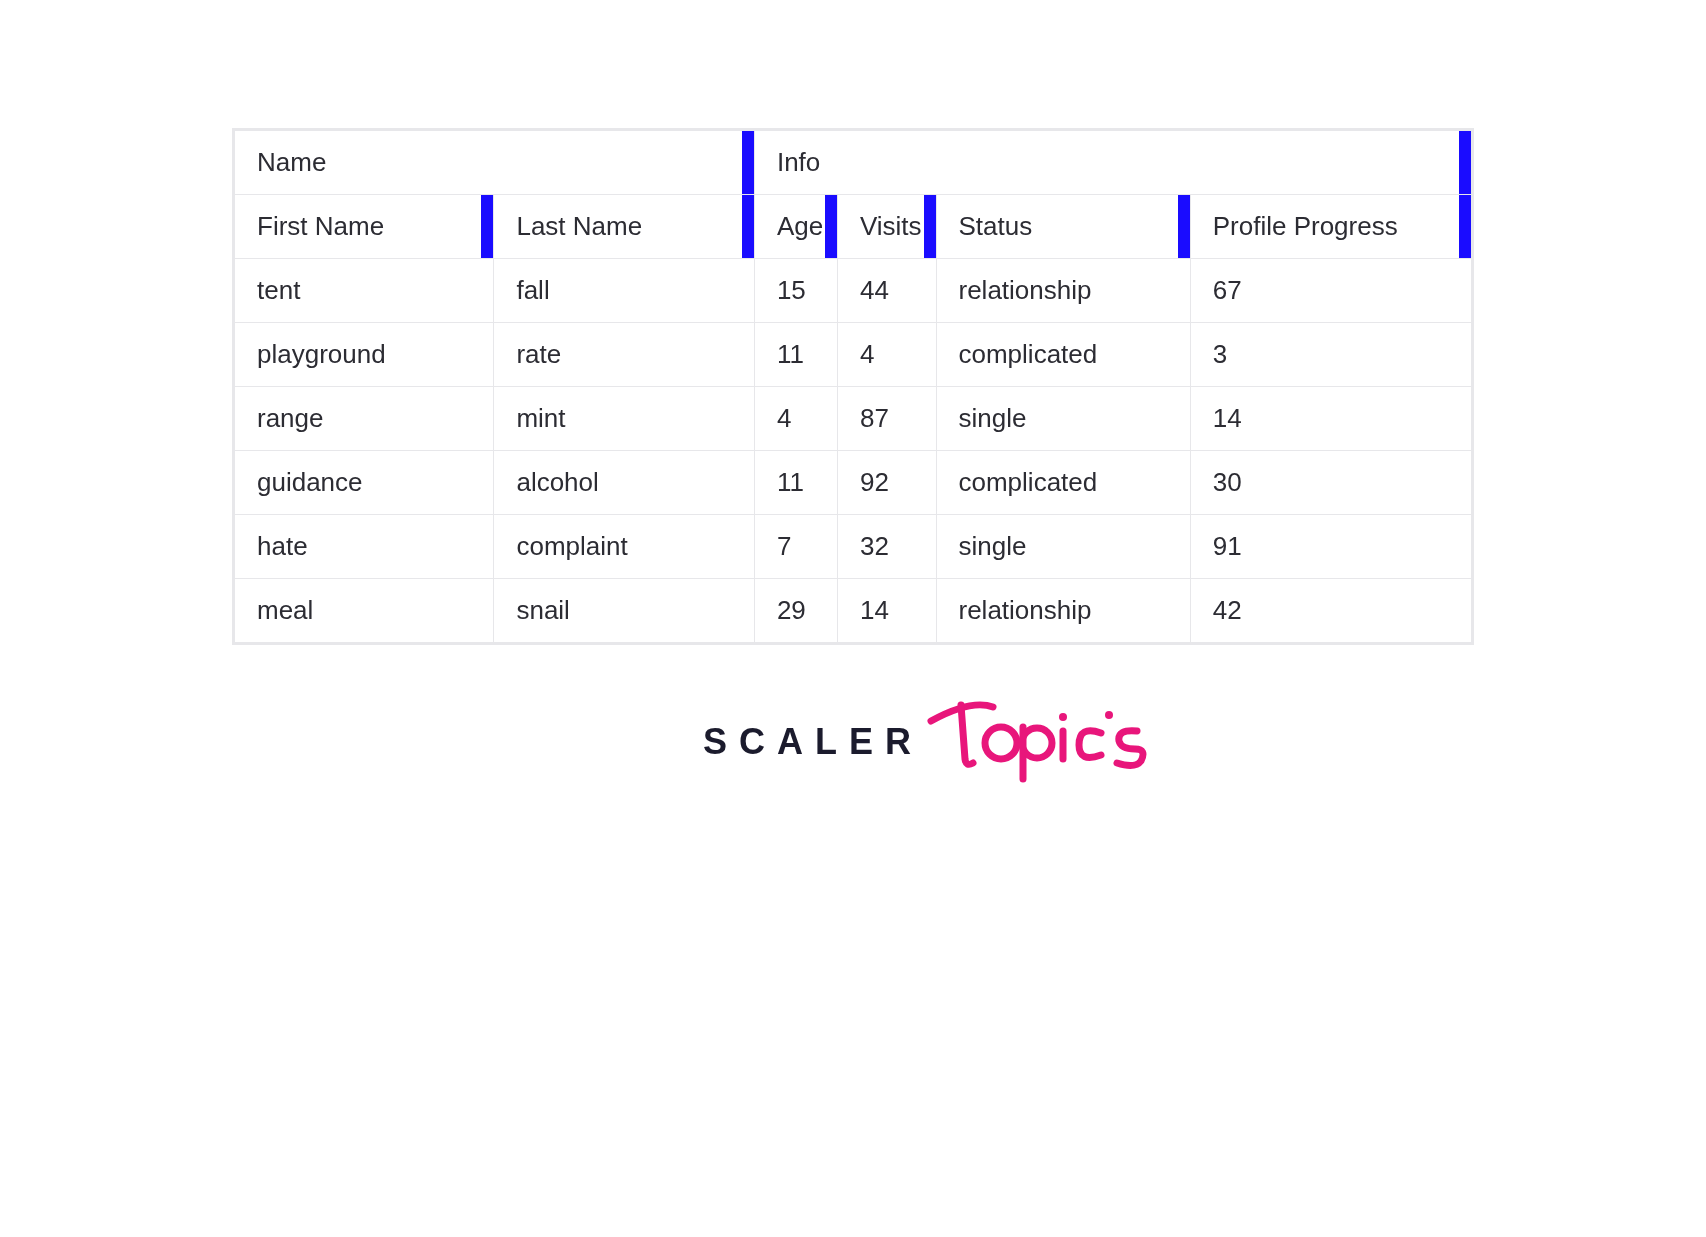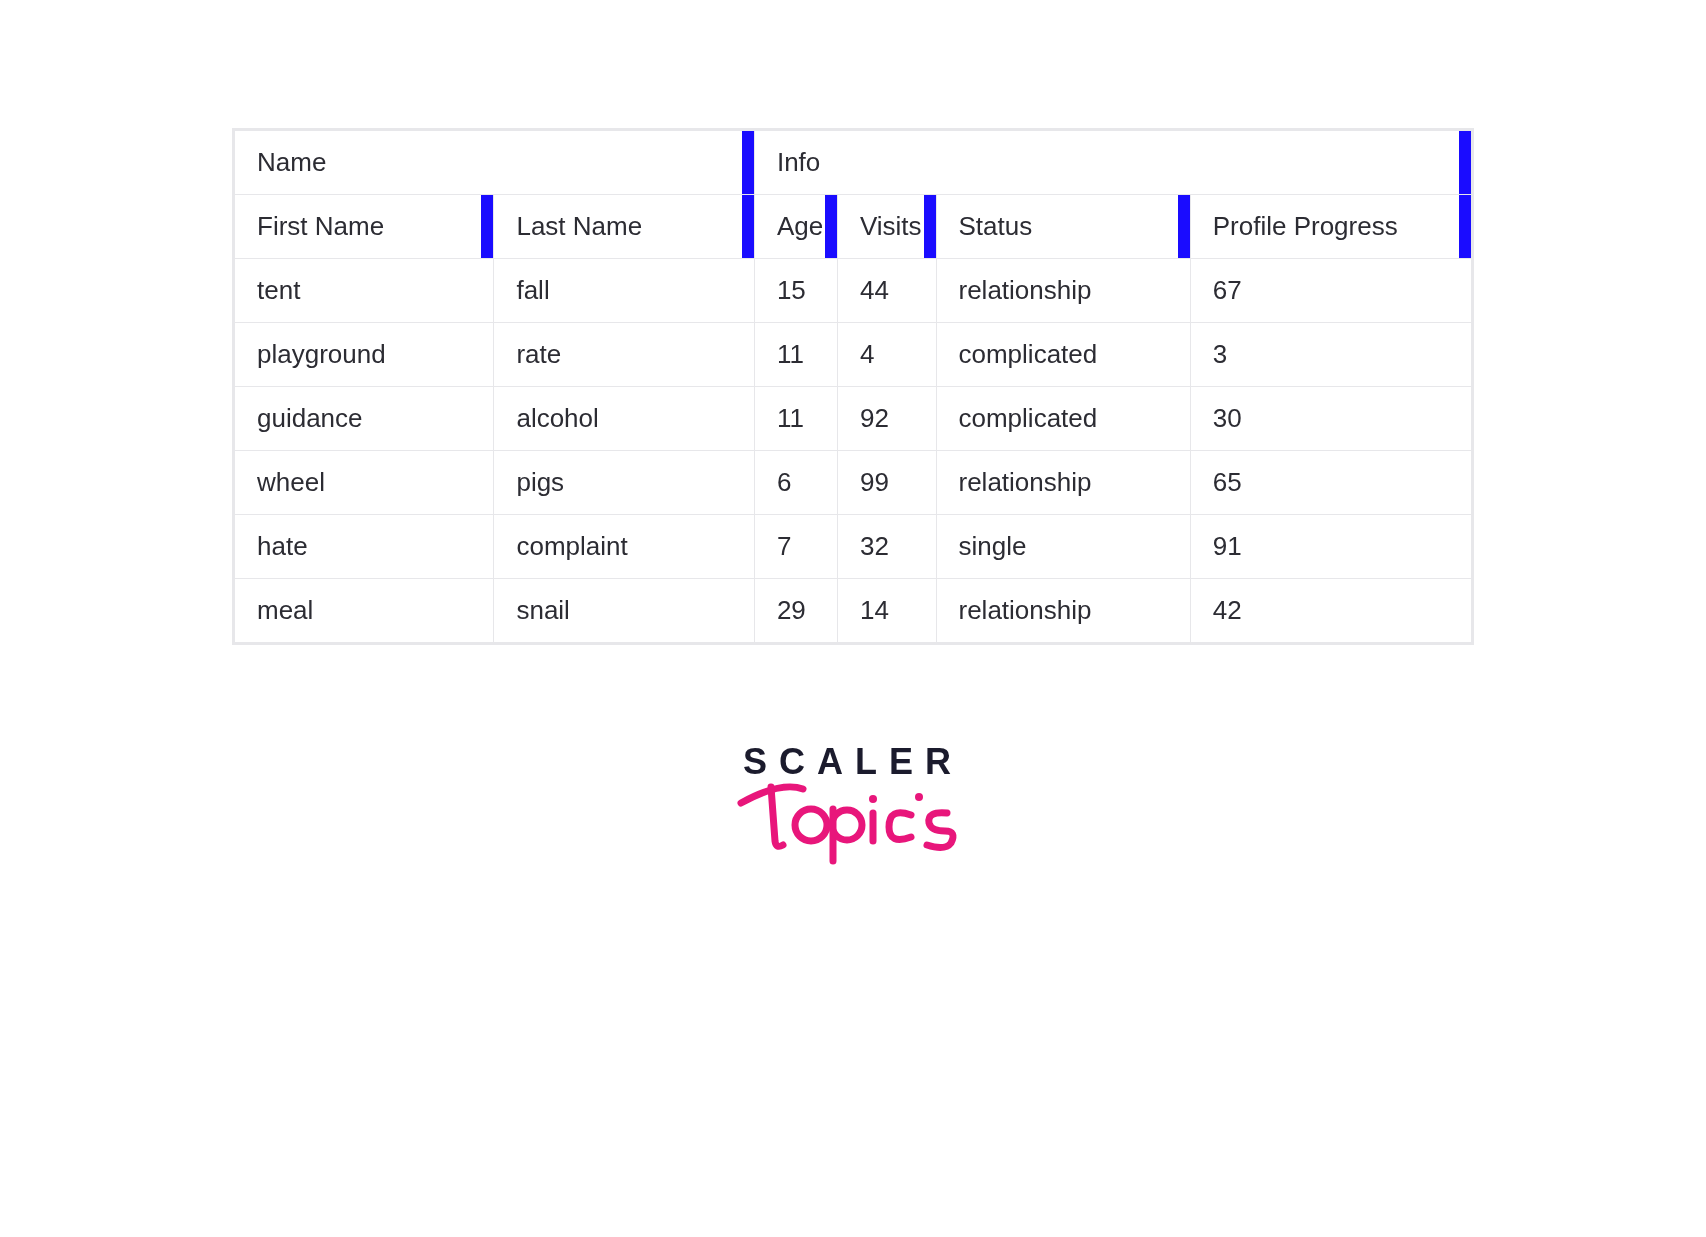--- a/index.html
+++ b/index.html
@@ -49,23 +49,23 @@
     }
     col.c-fn { width: 250px; }
     col.c-ln { width: 251px; }
     col.c-age { width: 80px; }
     col.c-visits { width: 95px; }
     col.c-status { width: 245px; }
     col.c-prog { width: 271px; }
 
     .brand {
       display: flex;
-      flex-direction: column;
+      flex-direction: row;
       align-items: center;
-      margin: 96px auto 0 auto;
+      margin: 56px auto 0 auto;
       width: 300px;
     }
     .brand .word1 {
       font-size: 36px;
       letter-spacing: 12px;
       font-weight: 700;
       color: #1b1b2d;
     }
     .brand .word2 {
       font-size: 64px;
@@ -113,34 +113,34 @@
           </tr>
           <tr>
             <td>playground</td>
             <td>rate</td>
             <td>11</td>
             <td>4</td>
             <td>complicated</td>
             <td>3</td>
           </tr>
           <tr>
+            <td>range</td>
+            <td>mint</td>
+            <td>4</td>
+            <td>87</td>
+            <td>single</td>
+            <td>14</td>
+          </tr>
+          <tr>
             <td>guidance</td>
             <td>alcohol</td>
             <td>11</td>
             <td>92</td>
             <td>complicated</td>
             <td>30</td>
-          </tr>
-          <tr>
-            <td>wheel</td>
-            <td>pigs</td>
-            <td>6</td>
-            <td>99</td>
-            <td>relationship</td>
-            <td>65</td>
           </tr>
           <tr>
             <td>hate</td>
             <td>complaint</td>
             <td>7</td>
             <td>32</td>
             <td>single</td>
             <td>91</td>
           </tr>
           <tr>

